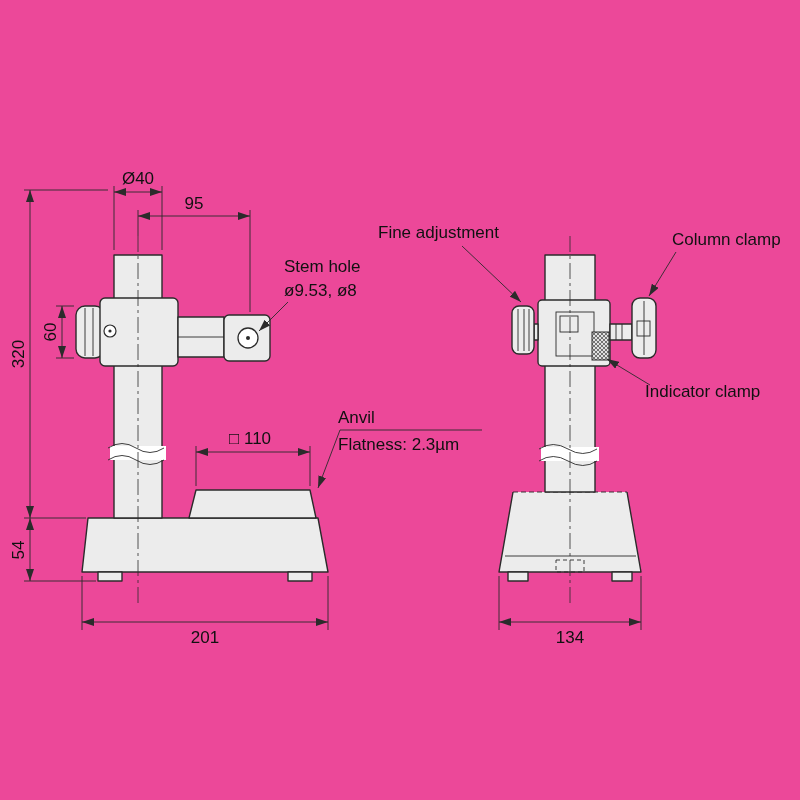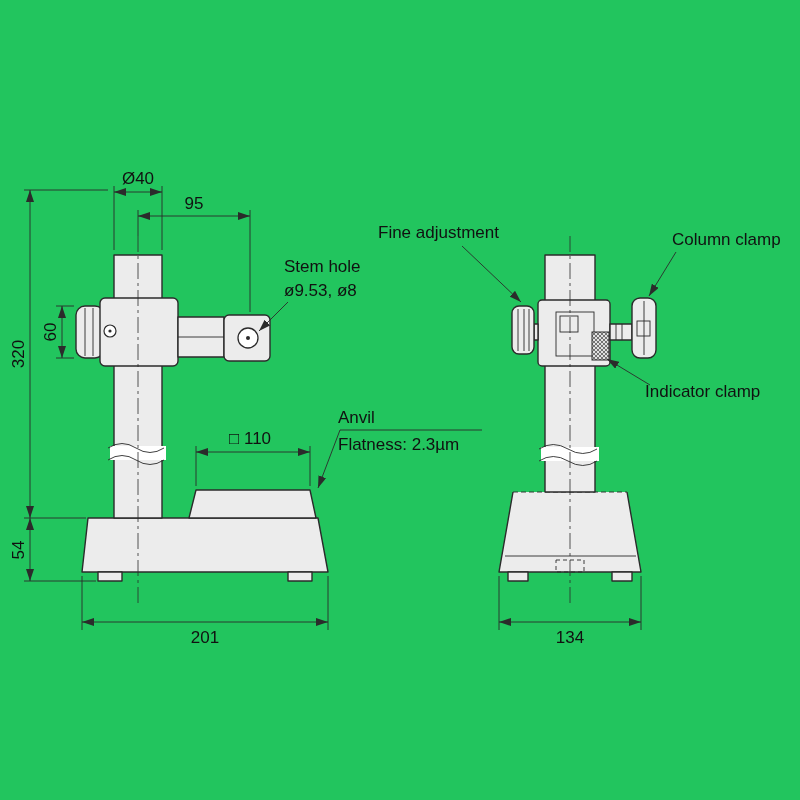--- a/index.html
+++ b/index.html
@@ -1,16 +1,16 @@
 <!DOCTYPE html>
 <html><head>
 <meta charset="utf-8">
 <style>
   html,body{margin:0;padding:0;background:#ffffff;}
-  .stage{width:800px;height:800px;position:relative;background:#22c55e;overflow:hidden;}
+  .stage{width:800px;height:800px;position:relative;background:#ec4899;overflow:hidden;}
   svg{display:block;}
   .part{fill:#ececec;stroke:#2b2b2b;stroke-width:1.4;stroke-linejoin:round;}
   .edge{fill:none;stroke:#2b2b2b;stroke-width:1.4;stroke-linejoin:round;}
   .thin{fill:none;stroke:#2b2b2b;stroke-width:0.9;}
   .dim{fill:none;stroke:#2b2b2b;stroke-width:0.9;}
   .center{fill:none;stroke:#2b2b2b;stroke-width:0.8;stroke-dasharray:16 4 3 4;}
   .lbl{font-family:"Liberation Sans",sans-serif;font-size:17px;fill:#111;}
   .mid{text-anchor:middle;}
 </style>
 </head>

